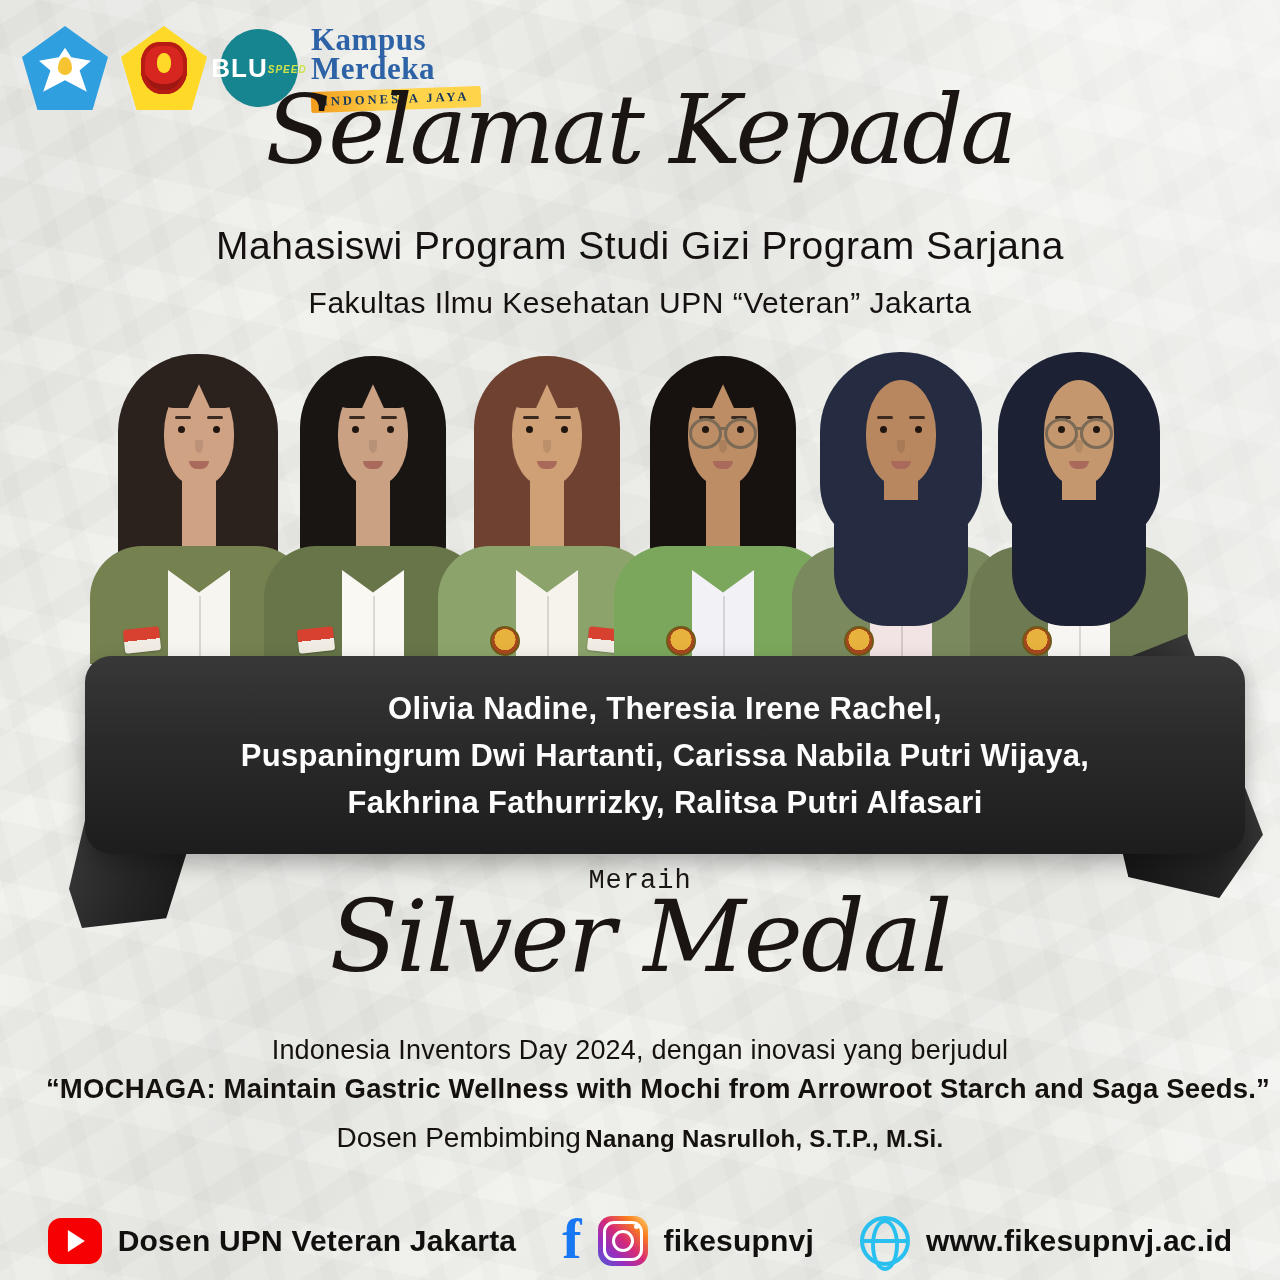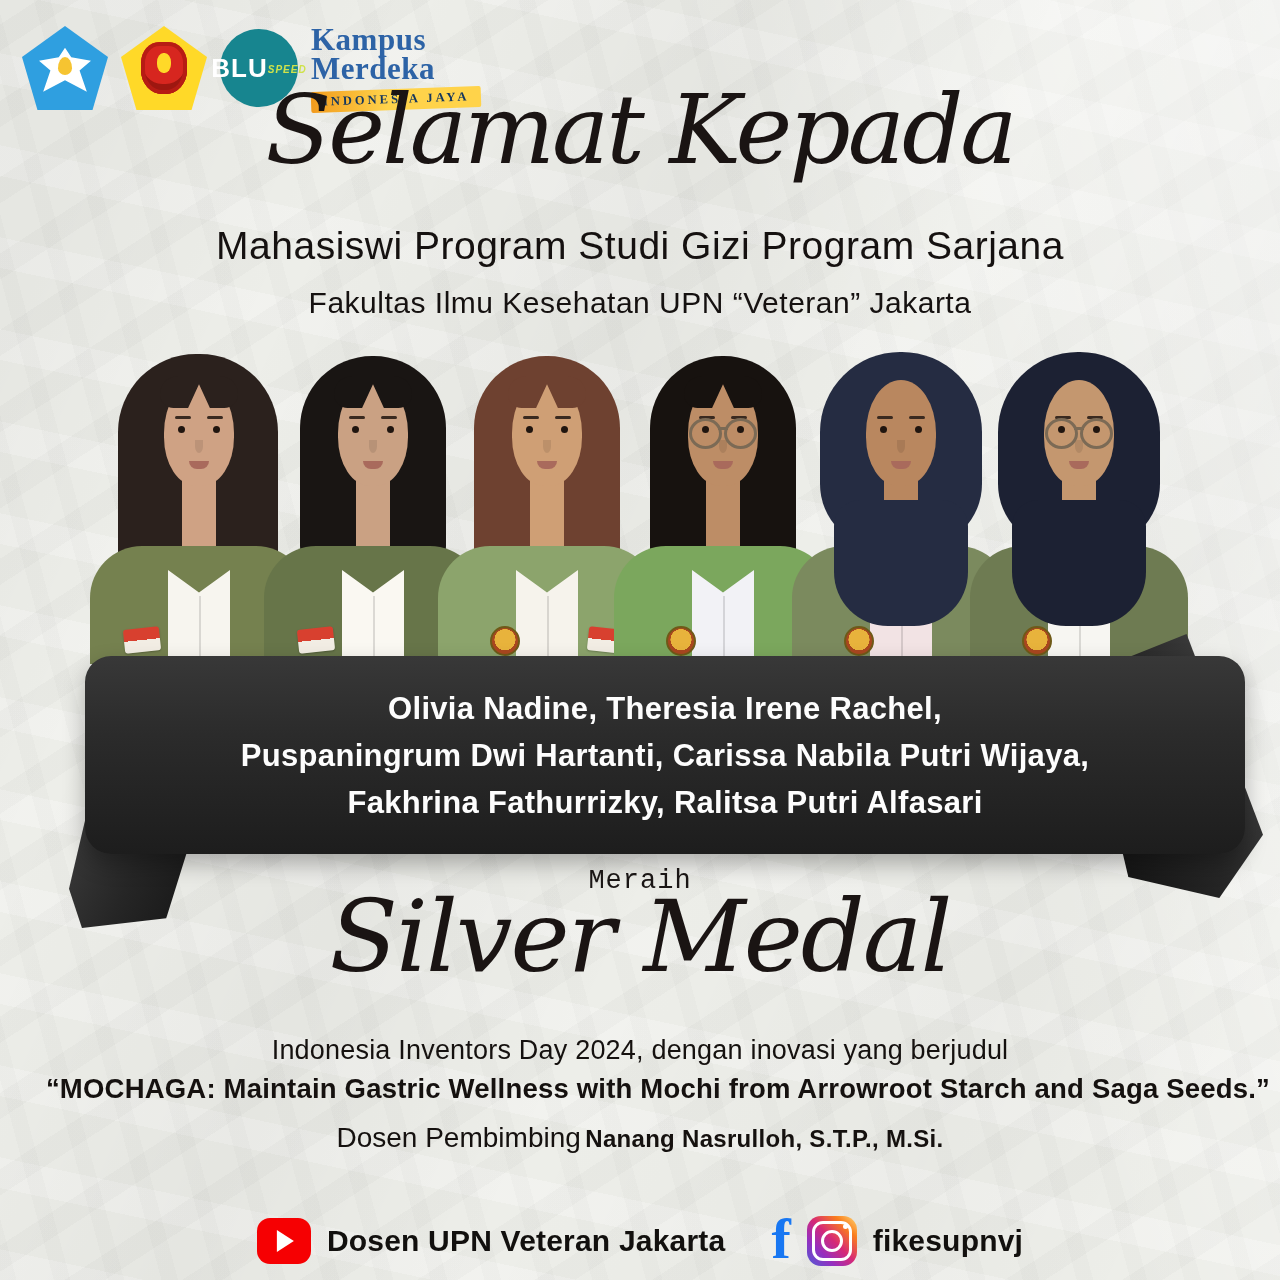--- a/index.html
+++ b/index.html
@@ -324,15 +324,19 @@
       <div class="yt"></div>
       <div class="flabel">Dosen UPN Veteran Jakarta</div>
     </div>
     <div class="fgroup">
       <div class="fb">f</div>
       <div class="ig">
           <span class="dot"></span>
         </div>
       <div class="flabel">fikesupnvj</div>
     </div>
+    <div class="fgroup">
+      <div class="globe"></div>
+      <div class="flabel">www.fikesupnvj.ac.id</div>
+    </div>
   </div>
 
 </div>
 
 </body></html>

